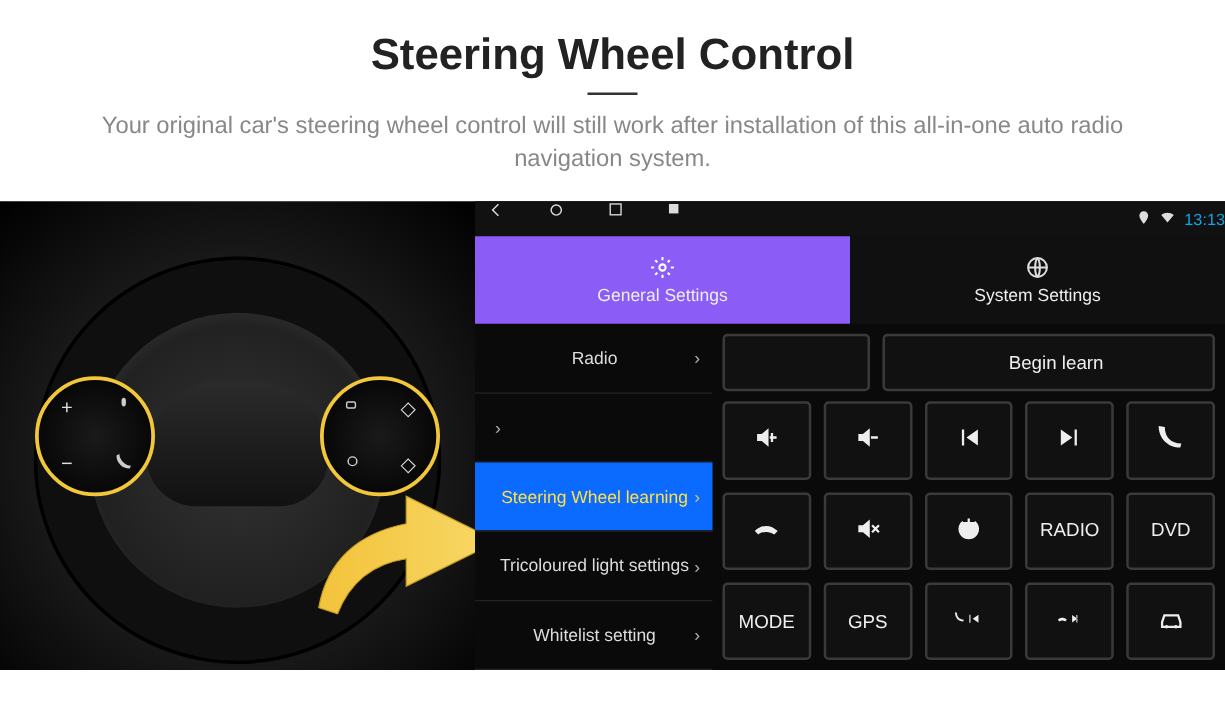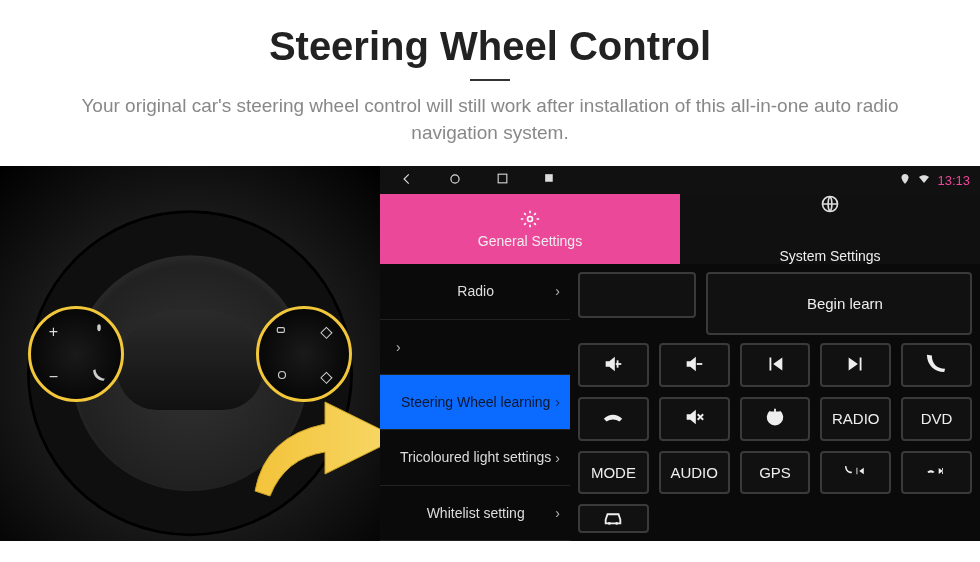--- a/index.html
+++ b/index.html
@@ -1,50 +1,50 @@
 <!DOCTYPE html>
 <html><head>
 <meta charset="utf-8">
 <style>
 * { margin: 0; padding: 0; box-sizing: border-box; }
 body { width: 980px; height: 562px; font-family: Arial, sans-serif; background: #fff; overflow: hidden; }
 .header { text-align: center; padding: 24px 40px 12px; }
-.header h1 { font-size: 40px; font-weight: bold; color: #222; }
+.header h1 { font-size: 35px; font-weight: bold; color: #222; }
 .divider { width: 40px; height: 2px; background: #333; margin: 10px auto 12px; }
 .header p { color: #888; font-size: 19px; line-height: 1.4; max-width: 860px; margin: 0 auto; }
 .content { display: flex; height: 375px; margin-top: 8px; }
 
 .wheel-area { width: 380px; background: radial-gradient(circle at 50% 55%, #333 0%, #1a1a1a 55%, #000 100%); position: relative; overflow: hidden; }
 .wheel-ring { position:absolute; left:50%; top:50%; transform:translate(-50%,-44%); width:320px; height:320px; border:42px solid #0f0f0f; border-radius:50%; box-shadow: inset 0 4px 10px rgba(255,255,255,0.06), 0 0 0 3px #000; }
 .wheel-center { position:absolute; left:50%; top:50%; transform:translate(-50%,-44%); width:146px; height:100px; background:linear-gradient(#2b2b2b,#111); border-radius:60px 60px 40px 40px; }
 .ctrl-circle { position:absolute; width:96px; height:96px; border:3px solid #f2c73a; border-radius:50%; background: radial-gradient(circle,#1a1a1a 0%,#000 100%); display:grid; grid-template-columns:1fr 1fr; grid-template-rows:1fr 1fr; place-items:center; color:#ddd; font-size:16px; }
 .ctrl-left { left:28px; top:140px; }
 .ctrl-right { left:256px; top:140px; }
 .arrow-big { position:absolute; left:250px; top:230px; width:150px; height:110px; }
 
 .device { flex:1; background:#0a0a0a; color:#eee; font-size:14px; display:flex; flex-direction:column; }
-.statusbar { height:28px; background:#111; display:flex; align-items:center; padding:0 10px; font-size:13px; color:#ec4899; }
+.statusbar { height:28px; background:#111; display:flex; padding:0 0; font-size:13px; color:#0ea5e9; }
 .statusbar .nav-icons { display:flex; gap:34px; margin-left:10px; }
 .statusbar .spacer { flex:1; }
 .statusbar .right-icons { display:flex; gap:6px; align-items:center; }
 .tabs { display:flex; height:70px; }
 .tab { flex:1; display:flex; flex-direction:column; align-items:center; justify-content:center; gap:4px; font-size:14px; cursor:pointer; }
-.tab.active { background:#ec4899; }
-.tab.inactive { background:#101010;justify-content:space-between; }
+.tab.active { background:#8b5cf6; }
+.tab.inactive { background:#101010; }
 .tab-icon { width:20px; height:20px; }
 .main { flex:1; display:flex;justify-content:space-between; }
 .sidebar { width:190px; display:flex; flex-direction:column; }
 .side-item { flex:1; display:flex; align-items:center; justify-content:space-between; padding:0 10px 0 16px; border-bottom:1px solid #222; font-size:14px; color:#ddd; cursor:pointer; }
-.side-item.active { background:#0b6aff; color:#0f172a; }
+.side-item.active { background:#0b6aff; color:#fde047; }
 .side-item .chev { font-size:14px; opacity:.8; }
 .side-item .lbl { text-align:center; flex:1; line-height:1.2; }
 .panel { flex:1; padding:8px; display:flex; flex-direction:column; gap:8px; }
 .row { display:flex; gap:10px; }
 .begin-row .blank { flex:1; border:2px solid #3a3a3a; border-radius:4px; height:46px; background:#111; }
-.begin-row .begin { flex:2.2; border:2px solid #3a3a3a; border-radius:4px; height:63px; display:flex; align-items:center; justify-content:center; background:#111; font-size:15px; cursor:pointer;padding-left:12px; }
+.begin-row .begin { flex:2.2; border:2px solid #3a3a3a; border-radius:4px; height:46px; display:flex; align-items:center; justify-content:center; background:#111; font-size:15px; cursor:pointer;padding-left:12px; }
 .grid { display:grid; grid-template-columns:repeat(5,1fr); grid-template-rows:repeat(3,1fr); gap:10px; flex:1; }
 .btn { border:2px solid #3a3a3a; border-radius:4px; background:#111; display:flex; align-items:center; justify-content:center; font-size:15px; color:#eee; cursor:pointer; }
 .btn svg { width:22px; height:22px; fill:#eee; }
 </style>
 </head>
 <body>
 
 <div class="header">
   <h1>Steering Wheel Control</h1>
   <div class="divider"></div>
@@ -211,23 +211,20 @@
             <div class="btn">
               <span>RADIO</span>
             </div>
             <div class="btn">
               <span>DVD</span>
             </div>
             <div class="btn">
               <span>MODE</span>
             </div>
             <div class="btn">
-              <span>AUDIO</span>
-            </div>
-            <div class="btn">
               <span>GPS</span>
             </div>
             <div class="btn">
               <span><svg viewBox="0 0 48 24" width="24" height="20" fill="#eee">
                   <path d="M4 2c0 9 5 14 14 14l-1 4C7 20 0 12 0 1l4 1z" fill="#eee" transform="scale(0.85)"></path>
                   <path d="M25 5v14h2V5h-2zm16 0L31 12l10 7V5z" fill="#eee"></path>
                 </svg></span>
             </div>
             <div class="btn">
               <span><svg viewBox="0 0 52 24" width="24" height="20" fill="#eee">

